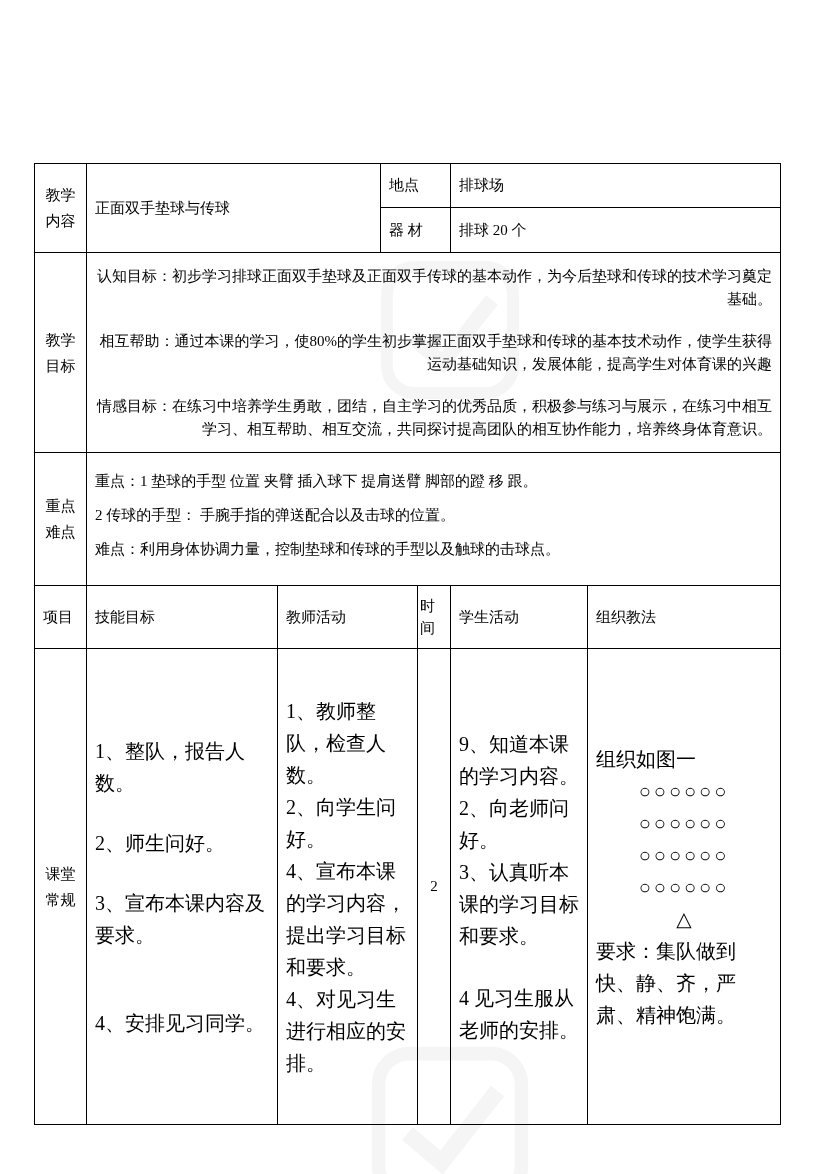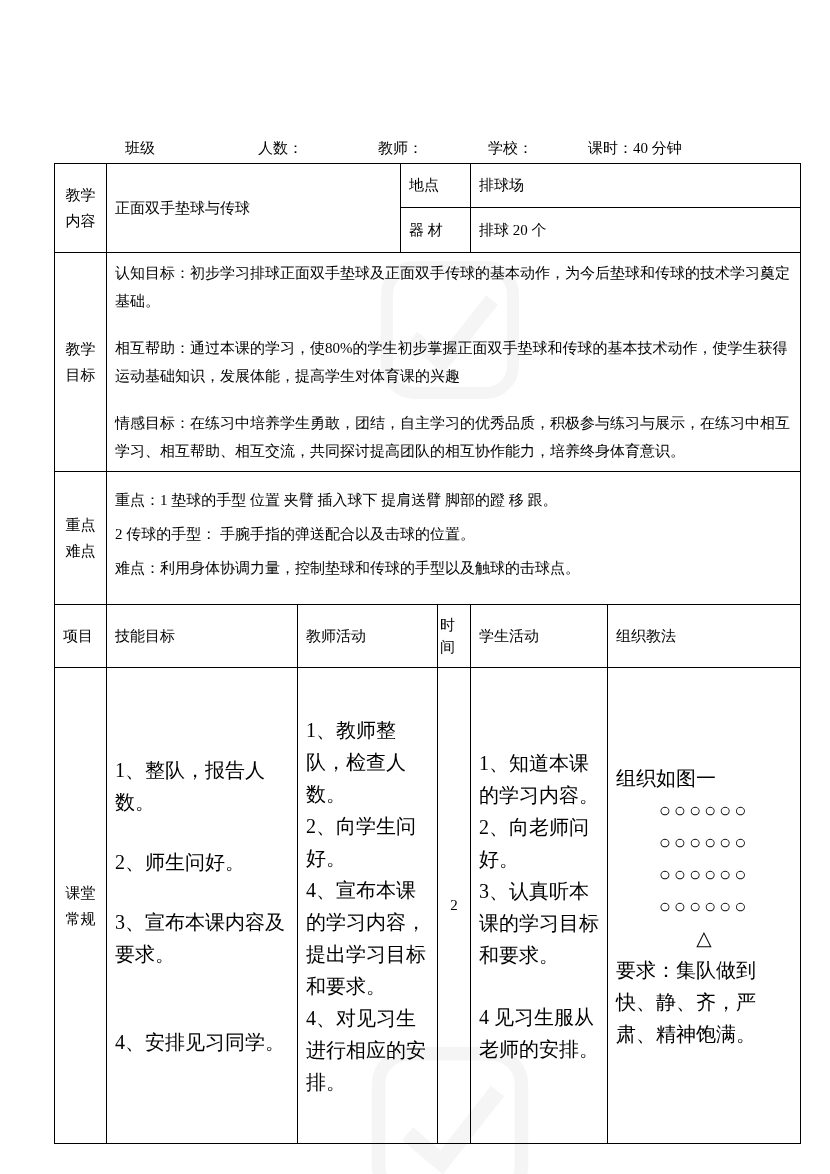--- a/index.html
+++ b/index.html
@@ -22,41 +22,41 @@
 
   .meta-line{position:absolute;top:139px;left:0;width:100%;height:22px;font-size:15px;}
   .meta-line span{position:absolute;white-space:nowrap;}
   .m-class{left:125px;}
   .m-students{left:258px;}
   .m-teacher{left:378px;}
   .m-school{left:488px;}
   .m-duration{left:588px;}
 
   table.plan{
-    position:absolute;top:163px;left:54px;
+    position:absolute;top:163px;left:34px;
     width:746px;
     border-collapse:collapse;
     table-layout:fixed;
     font-size:15px;
   }
   table.plan td{
     border:1px solid #000;
     padding:6px 8px;
     vertical-align:middle;
     overflow:hidden;
   }
   td.label-cell{
     text-align:center;
     padding:4px 2px;
     line-height:26px;
   }
   td.center{}
   td.top{vertical-align:top;}
 
-  .objectives-cell{line-height:28px;}
+  .objectives-cell{line-height:23px;text-align:right;}
   .objectives-cell p{margin:0 0 19px 0;}
   .objectives-cell p:last-child{margin-bottom:0;}
 
   .keypoints-cell{line-height:24px;vertical-align:top;}
   .keypoints-cell p{margin:2px 0 10px 0;}
 
   .routine-cell{line-height:32px;font-size:20px;}
   .routine-cell p{margin:0;}
   .lc p.gap-a{margin-bottom:28px;}
   .lc p.gap-b{margin-bottom:56px;}
@@ -83,27 +83,20 @@
   <svg class="watermark wm-1" width="150" height="150" viewBox="0 0 100 100">
     <rect x="8" y="8" width="84" height="84" rx="18" fill="none" stroke="#555" stroke-width="8"></rect>
     <path d="M25 55 L45 72 L78 30" fill="none" stroke="#555" stroke-width="10"></path>
   </svg>
   <svg class="watermark wm-2" width="170" height="170" viewBox="0 0 100 100">
     <rect x="8" y="8" width="84" height="84" rx="18" fill="none" stroke="#555" stroke-width="8"></rect>
     <path d="M25 55 L45 72 L78 30" fill="none" stroke="#555" stroke-width="10"></path>
   </svg>
 
 
-  <div class="meta-line">
-    <span class="m-class">班级</span>
-    <span class="m-students">人数：</span>
-    <span class="m-teacher">教师：</span>
-    <span class="m-school">学校：</span>
-    <span class="m-duration">课时：40 分钟</span>
-  </div>
 
   <table class="plan">
     <colgroup>
       <col style="width:52px">
         <col style="width:191px">
         <col style="width:103px">
       <col style="width:37px">
         <col style="width:33px">
         <col style="width:137px">
         <col style="width:193px">
@@ -173,21 +166,21 @@
         <p>4、安排见习同学。</p>
       </td>
       <td class="routine-cell top" colspan="2">
         <p>1、教师整队，检查人数。</p>
         <p>2、向学生问好。</p>
         <p>4、宣布本课的学习内容，提出学习目标和要求。</p>
         <p>4、对见习生进行相应的安排。</p>
       </td>
       <td class="time-cell">2</td>
       <td class="routine-cell top sa">
-        <p>1、知道本课的学习内容。</p>
+        <p>9、知道本课的学习内容。</p>
         <p>2、向老师问好。</p>
         <p class="gap-c">3、认真听本课的学习目标和要求。</p>
         <p>4 见习生服从老师的安排。</p>
       </td>
       <td class="routine-cell top">
         <p>组织如图一</p>
         <p class="org-row">○○○○○○</p>
         <p class="org-row">○○○○○○</p>
         <p class="org-row">○○○○○○</p>
         <p class="org-row">○○○○○○</p>

